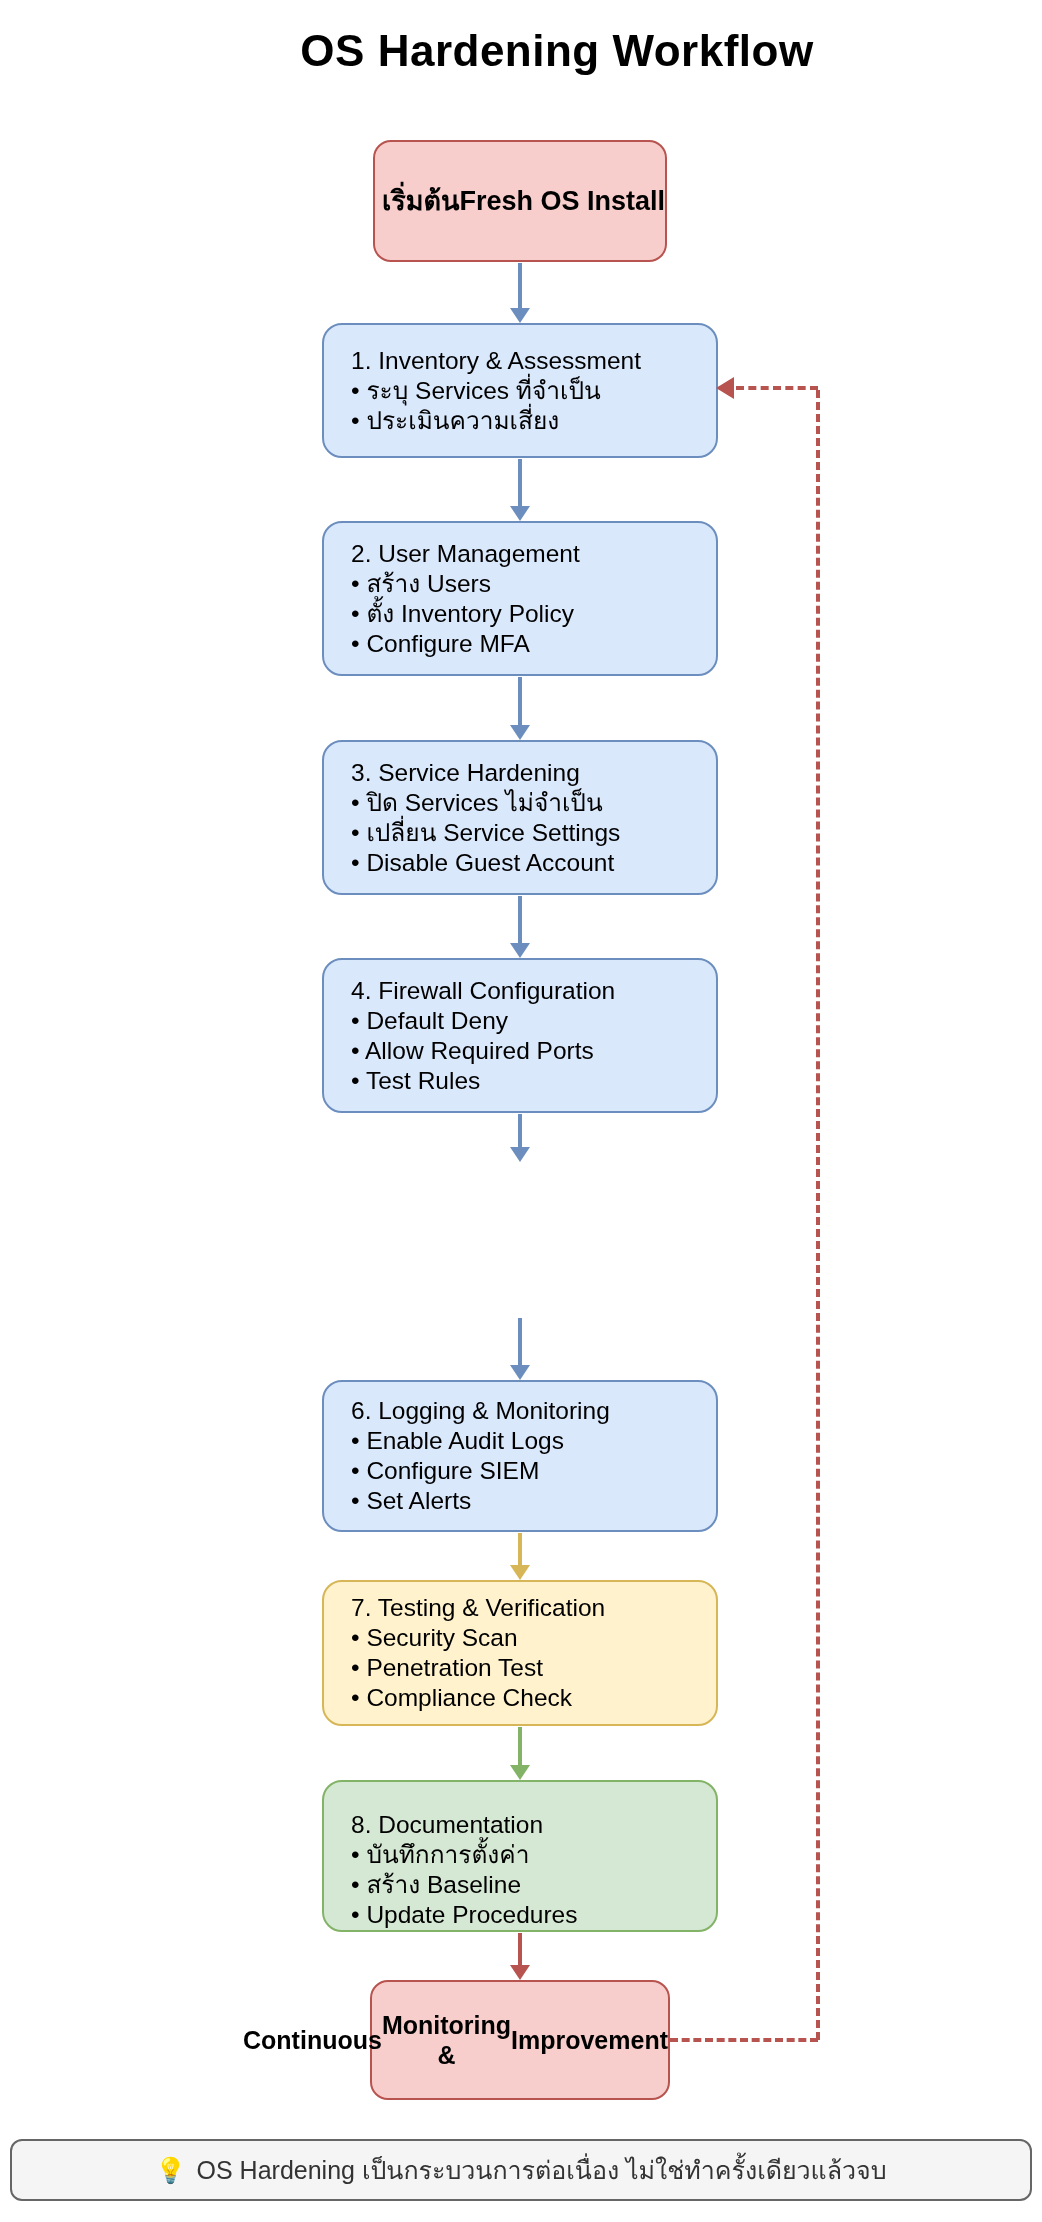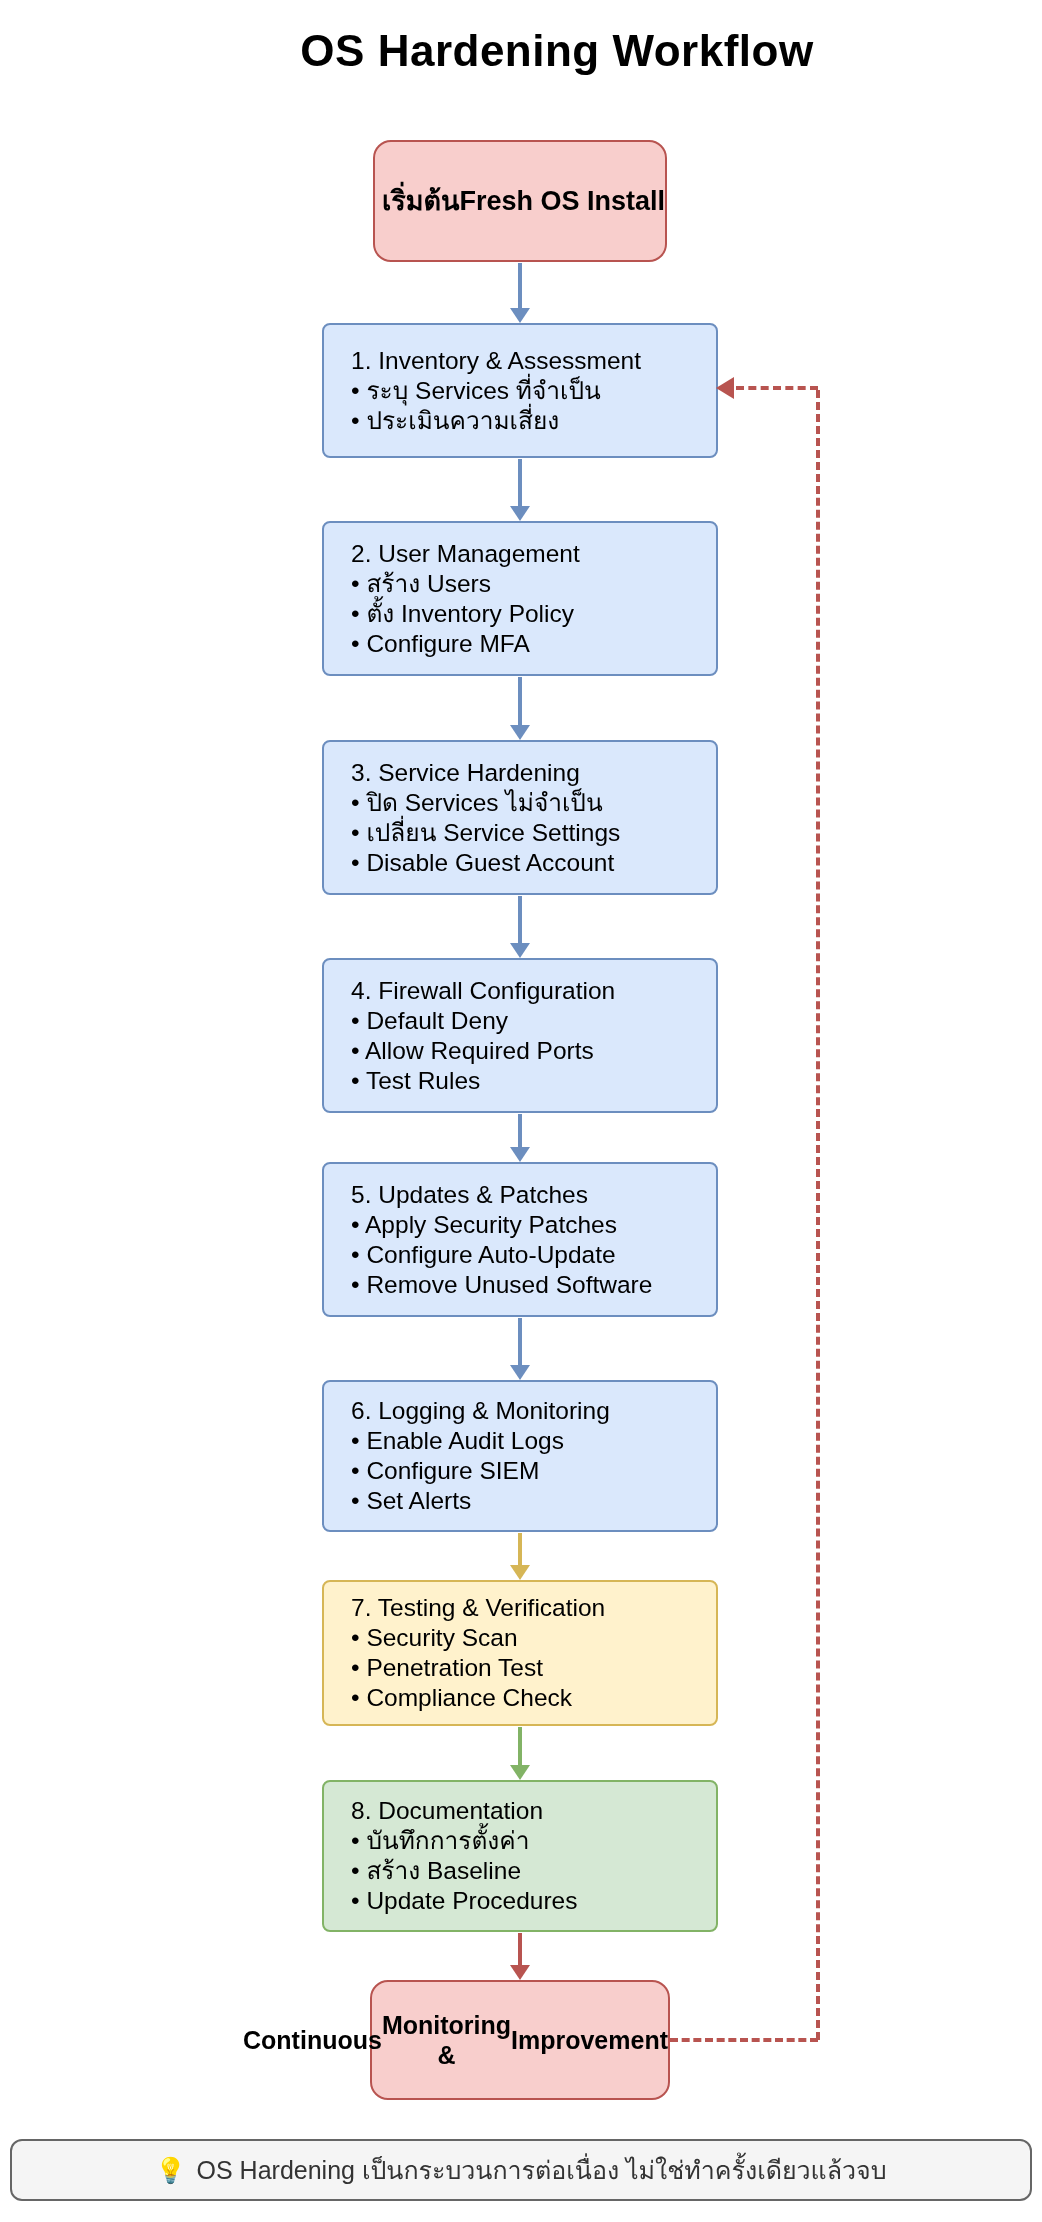--- a/index.html
+++ b/index.html
@@ -2,21 +2,21 @@
 <html><head>
 <meta charset="utf-8">
 <style>
   html,body{margin:0;padding:0;background:#ffffff;}
   body{font-family:"Liberation Sans","DejaVu Sans",sans-serif;color:#000;}
   .canvas{position:relative;width:1042px;height:2222px;background:#fff;overflow:hidden;}
 
   .diagram-title{position:absolute;left:0;top:26px;width:100%;text-align:center;
     font-size:44px;font-weight:bold;letter-spacing:0.5px;padding-left:36px;}
 
-  .node{position:absolute;box-sizing:border-box;border-radius:8px;border:2px solid;}
+  .node{position:absolute;box-sizing:border-box;border-radius:20px;border:2px solid;}
   .node-center{display:flex;flex-direction:row;align-items:center;justify-content:flex-end;
     text-align:center;font-weight:bold;}
   .node-list{display:flex;flex-direction:column;justify-content:center;
     padding-left:27px;padding-right:10px;font-size:24.5px;line-height:30px;}
 
   .pink{background:#f8cecc;border-color:#b85450;}
   .blue{background:#dae8fc;border-color:#6c8ebf;}
   .yellow{background:#fff2cc;border-color:#d6b656;}
   .green{background:#d5e8d4;border-color:#82b366;}
 
@@ -24,21 +24,21 @@
   .end-node{left:370px;top:1980px;width:300px;height:120px;font-size:25px;line-height:30px;border-radius:18px;}
 
   .step{left:322px;width:396px;}
   .s0{top:323px;height:135px;}
   .s1{top:521px;height:155px;}
   .s2{top:740px;height:155px;}
   .s3{top:958px;height:155px;}
   .s4{top:1162px;height:155px;}
   .s5{top:1380px;height:152px;}
   .s6{top:1580px;height:146px;}
-  .s7{top:1780px;height:152px;}
+  .s7{top:1780px;height:152px;justify-content:flex-end;}
 
   .arrow{position:absolute;left:510px;width:20px;}
   .arrow .shaft{position:absolute;left:8px;top:0;width:4px;bottom:14px;}
   .arrow .head{position:absolute;left:0;bottom:0;width:0;height:0;
     border-left:10px solid transparent;border-right:10px solid transparent;border-top:15px solid;}
   .c-blue .shaft{background:#6c8ebf;}  .c-blue .head{border-top-color:#6c8ebf;}
   .c-gold .shaft{background:#d6b656;}  .c-gold .head{border-top-color:#d6b656;}
   .c-green .shaft{background:#82b366;} .c-green .head{border-top-color:#82b366;}
   .c-red .shaft{background:#b85450;}   .c-red .head{border-top-color:#b85450;}
 
@@ -125,26 +125,20 @@
     <div>• Disable Guest Account</div>
   </div>
 
   <div class="node node-list blue step s3">
     <div>4. Firewall Configuration</div>
     <div>• Default Deny</div>
     <div>• Allow Required Ports</div>
     <div>• Test Rules</div>
   </div>
 
-  <div class="node node-list blue step s4">
-    <div>5. Updates &amp; Patches</div>
-    <div>• Apply Security Patches</div>
-    <div>• Configure Auto-Update</div>
-    <div>• Remove Unused Software</div>
-  </div>
 
   <div class="node node-list blue step s5">
     <div>6. Logging &amp; Monitoring</div>
     <div>• Enable Audit Logs</div>
     <div>• Configure SIEM</div>
     <div>• Set Alerts</div>
   </div>
 
   <div class="node node-list yellow step s6">
     <div>7. Testing &amp; Verification</div>

